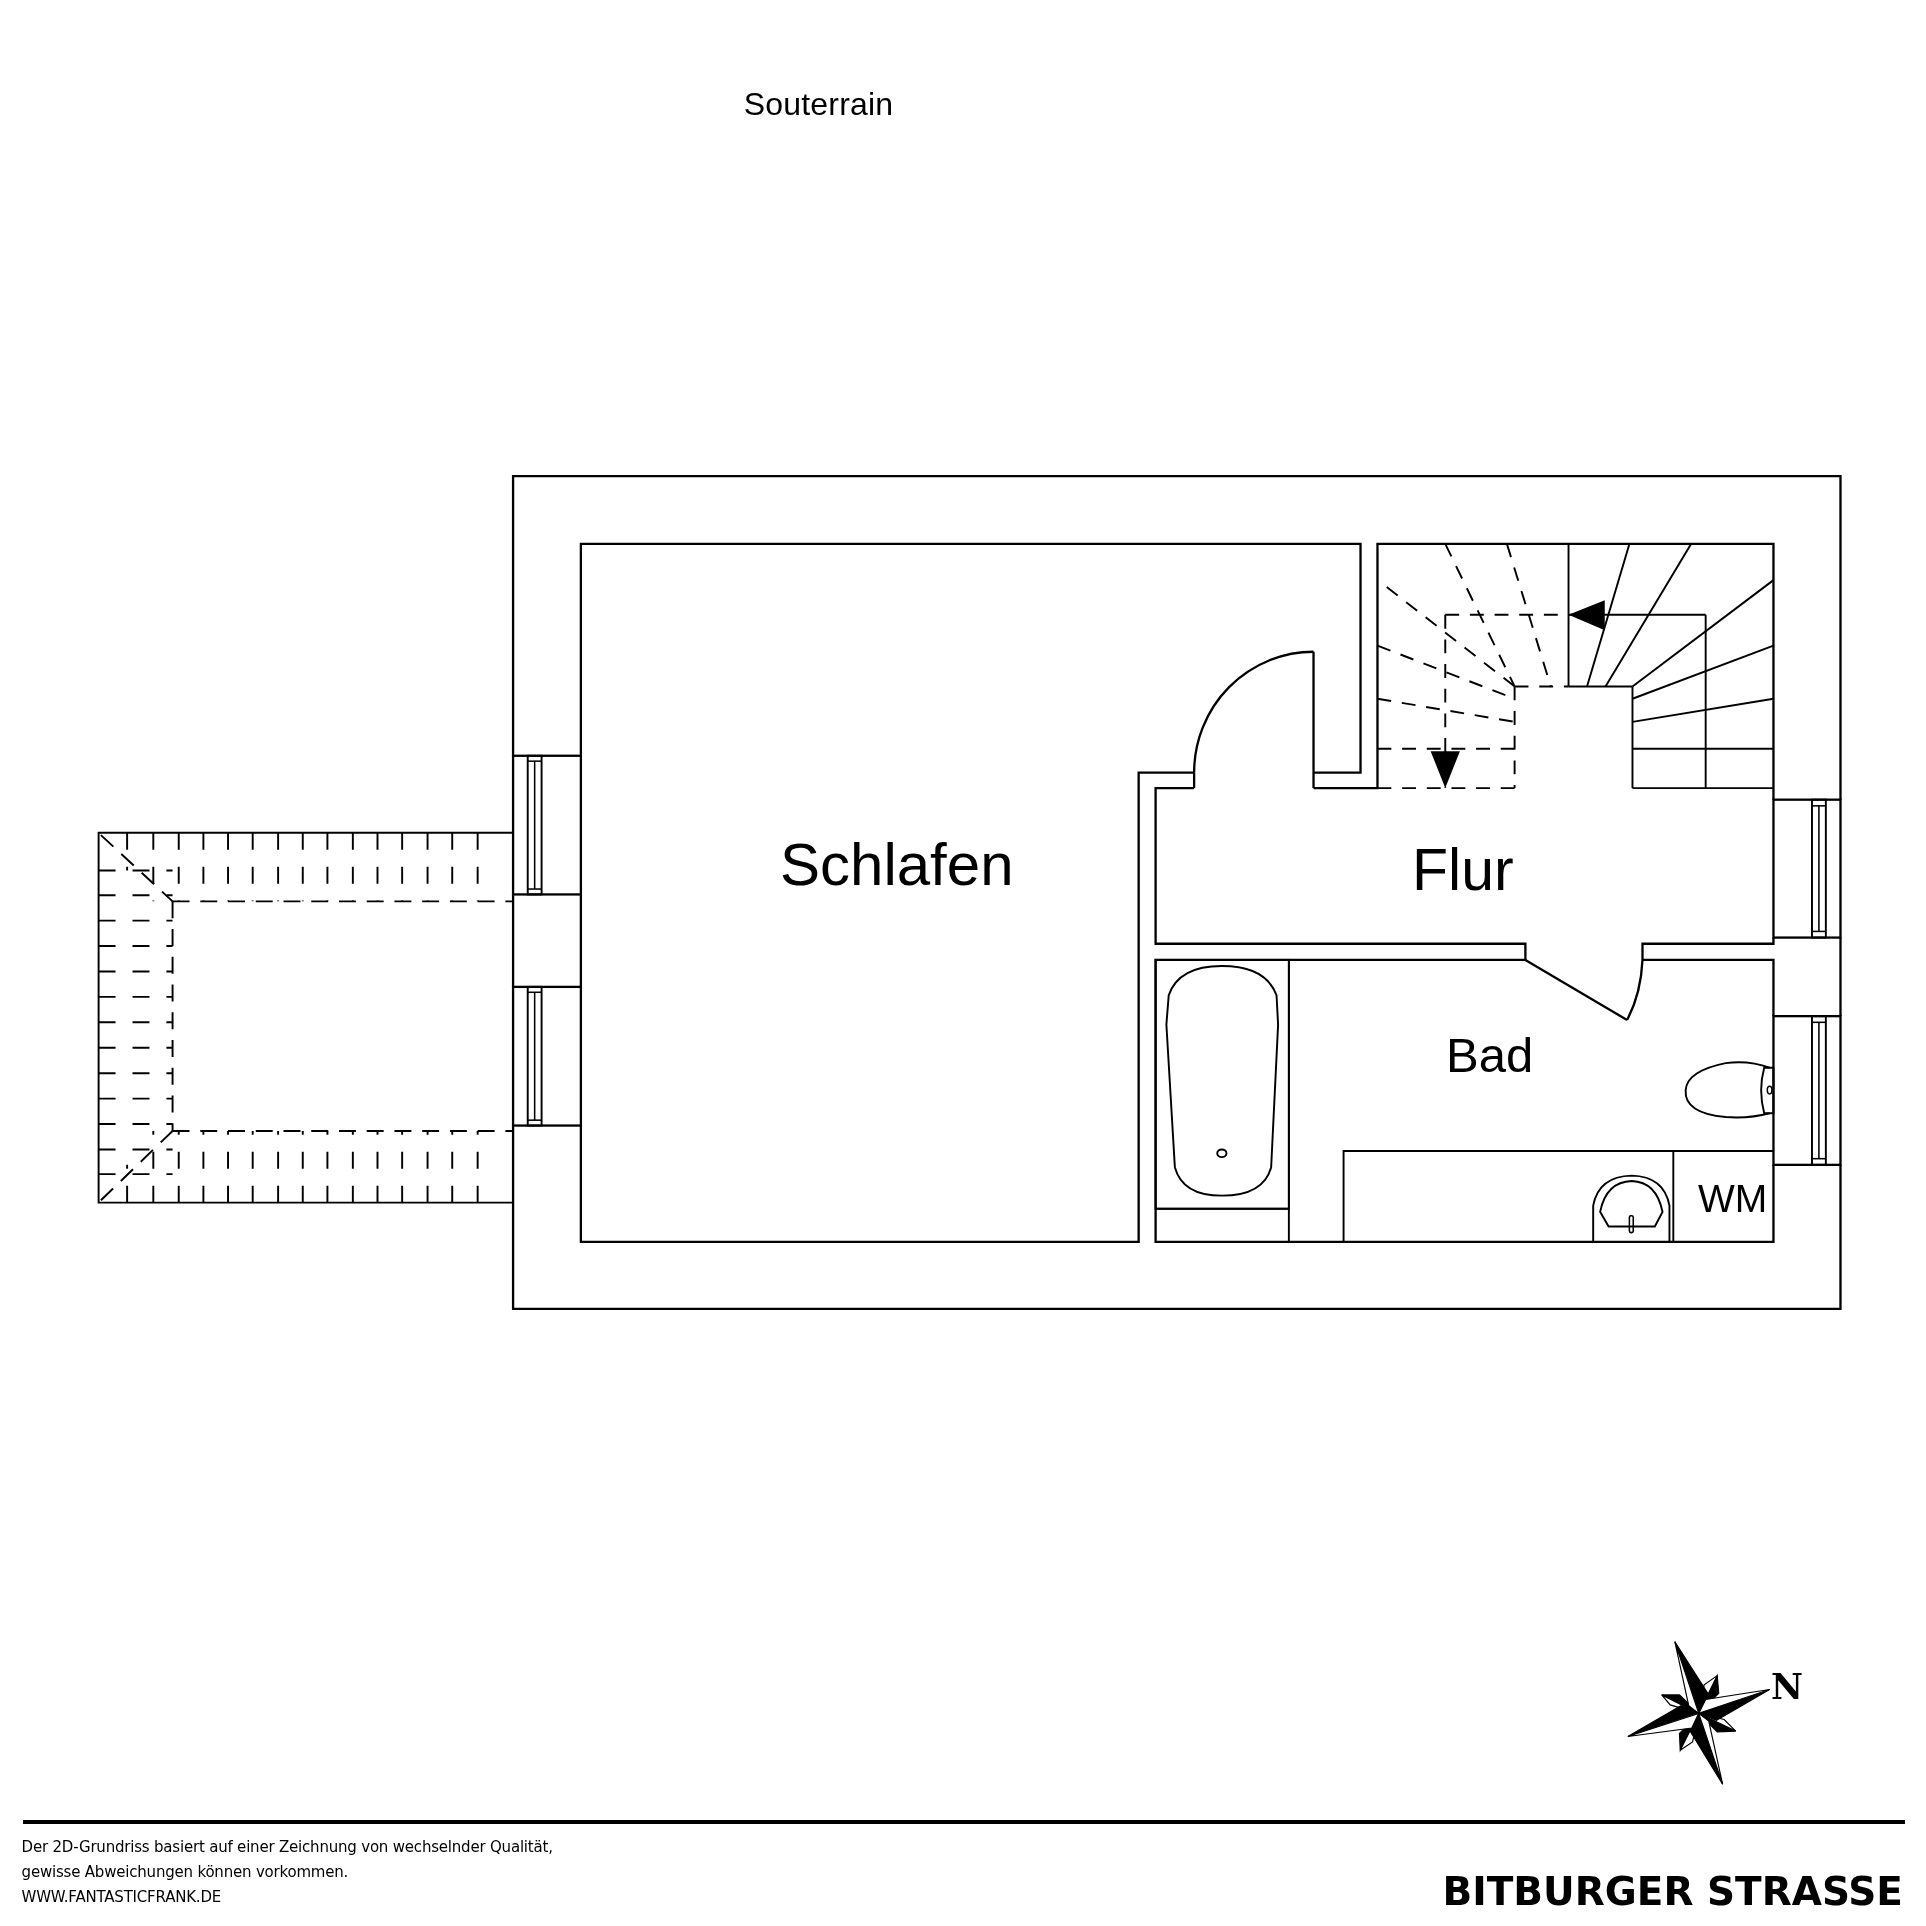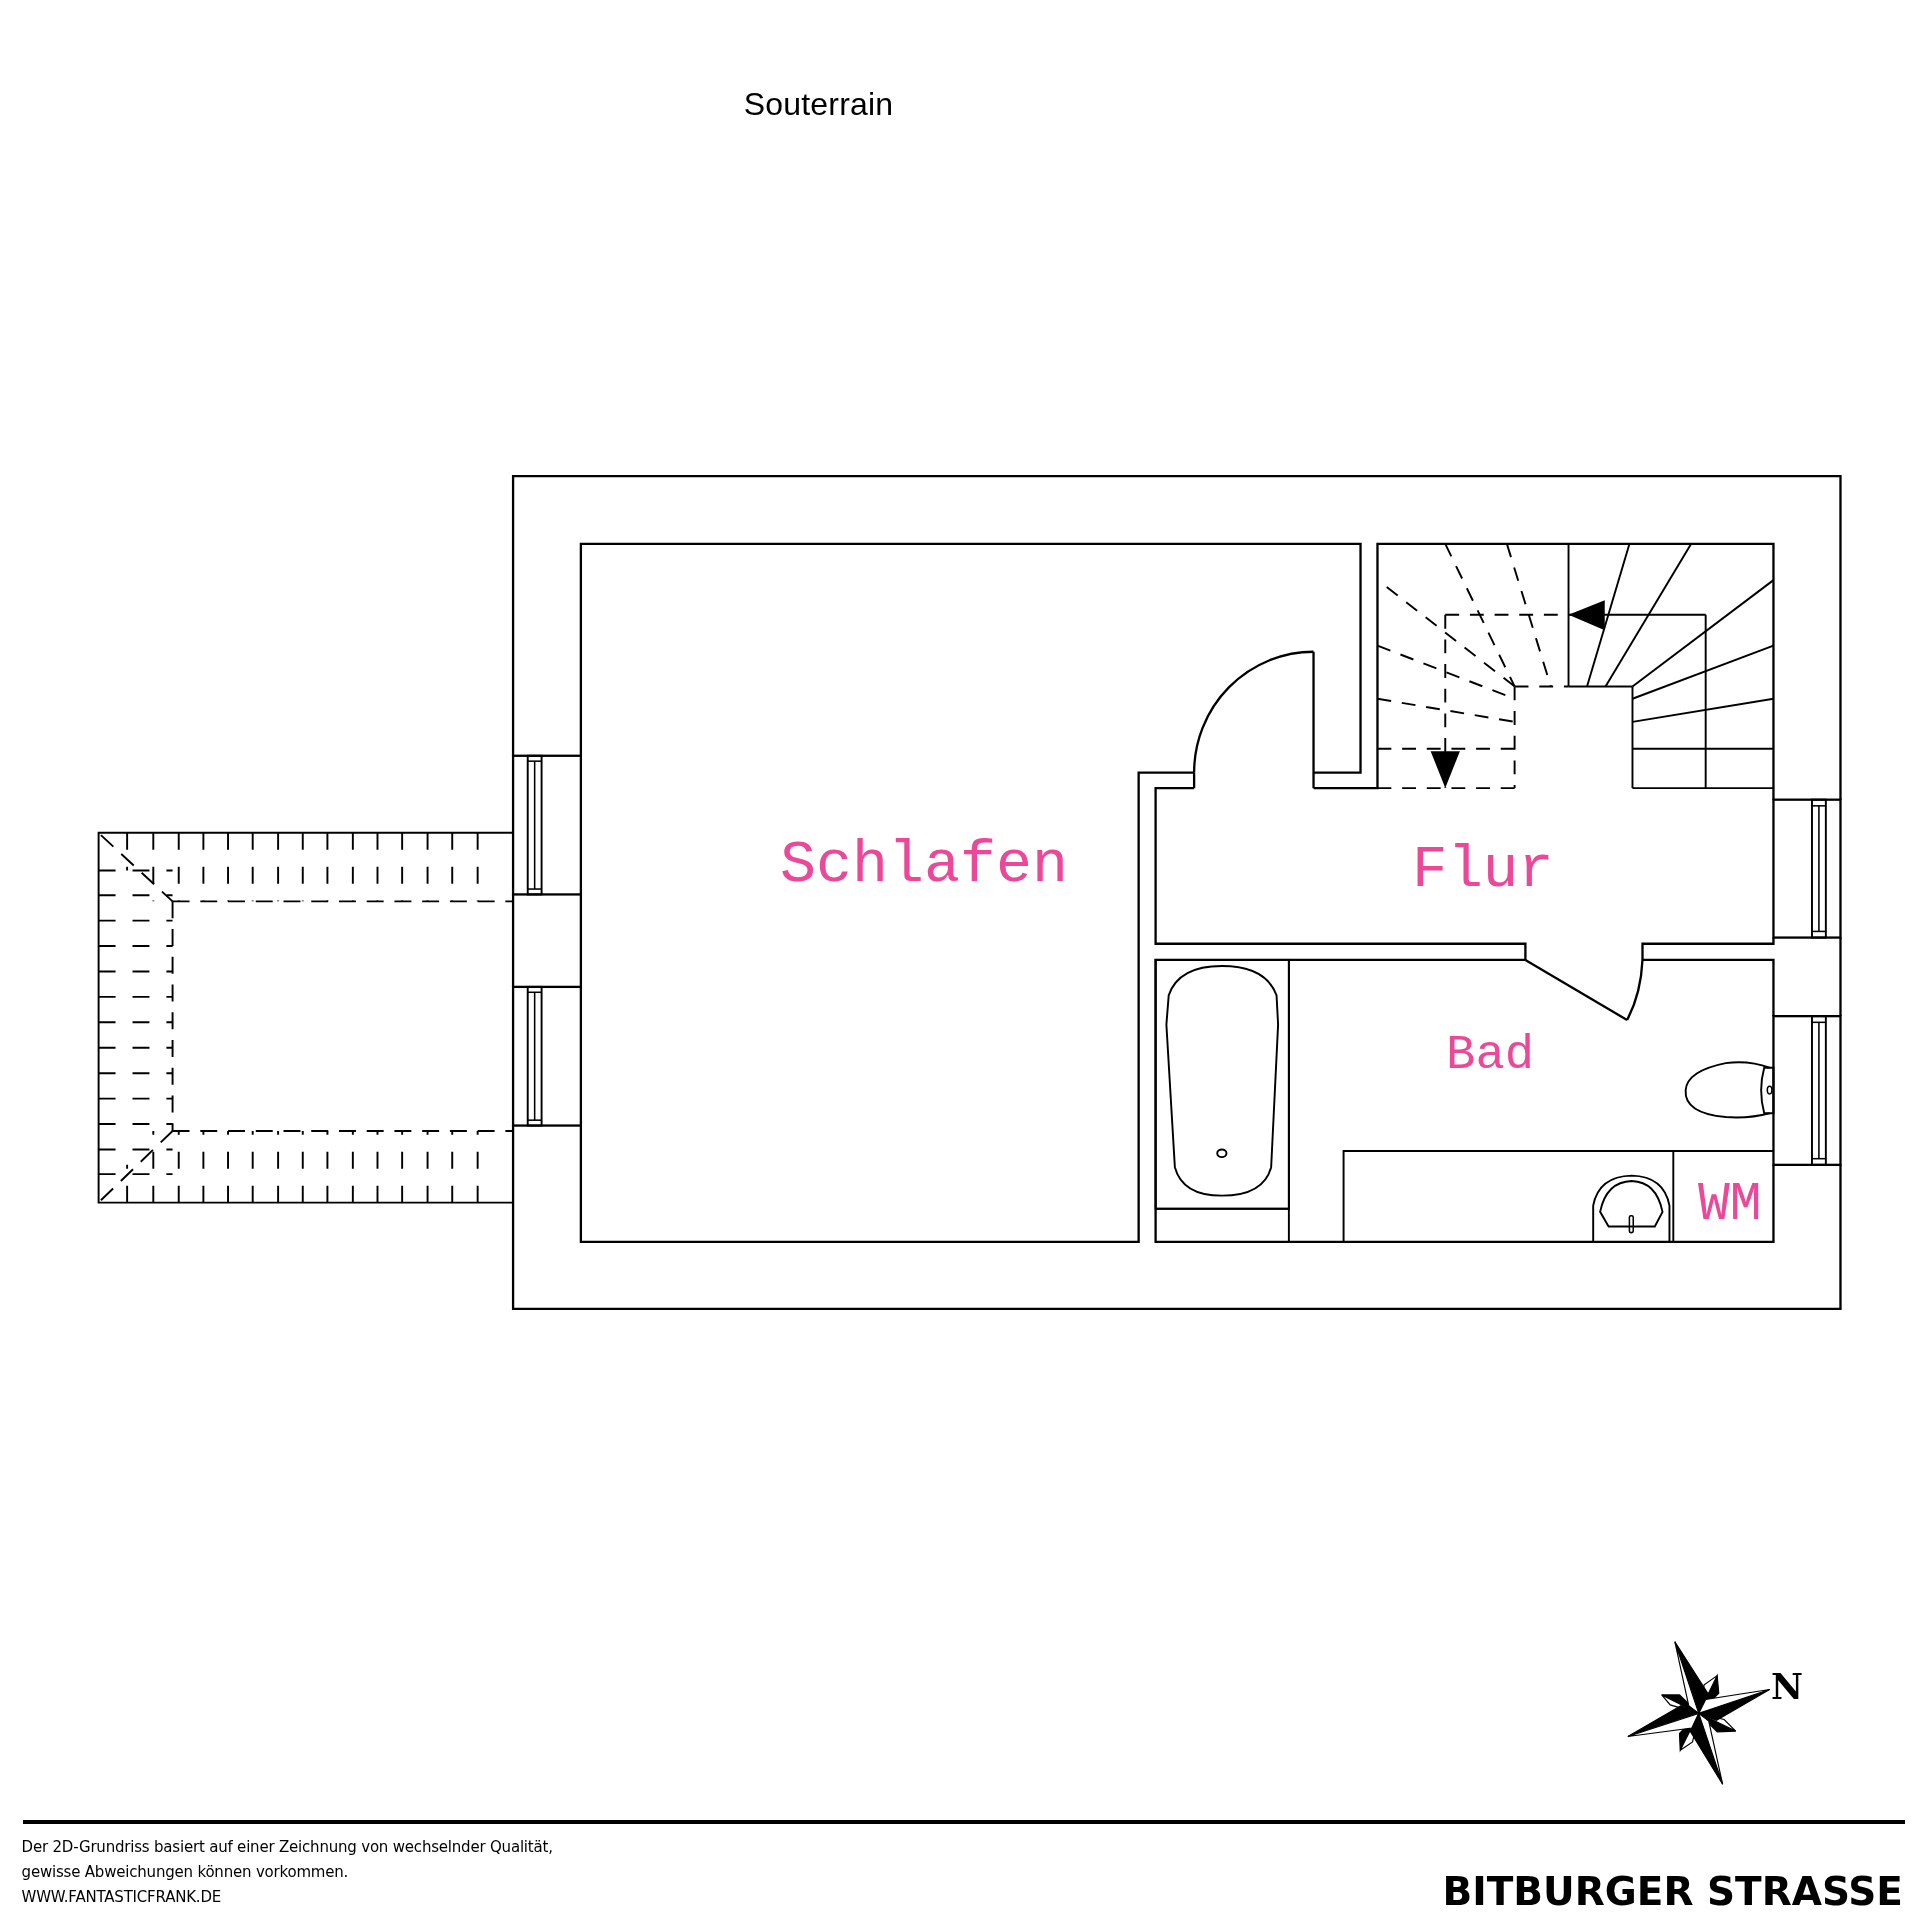--- a/index.html
+++ b/index.html
@@ -1,23 +1,23 @@
 <!DOCTYPE html>
 <html style="font-size:12.3px"><head>
   <meta charset="utf-8">
   <style>
     html, body { margin: 0; padding: 0; background: #ffffff; }
     body { width: 1926px; height: 1926px; position: relative; overflow: hidden; font-family: "Liberation Sans", sans-serif; color: #000; }
     #plan { position: absolute; left: 0; top: 0; width: 1926px; height: 1926px; }
     .floor-title { position: absolute; left: 0; width: 1637px; top: 86px; text-align: center; font-size: 32px; font-family: "Liberation Sans", sans-serif; letter-spacing: 0.2px; }
-    .room-label { position: absolute; font-family: Liberation Mono, monospace; color: #ec4899; white-space: nowrap; line-height: 1; }
+    .room-label { position: absolute; font-family: Liberation Sans, sans-serif; color: #000000; white-space: nowrap; line-height: 1; }
     .lbl-schlafen { left: 780px; top: 835px; font-size: 60px; }
     .lbl-flur { left: 1412px; top: 841px; font-size: 59px; }
     .lbl-bad { left: 1446px; top: 1031px; font-size: 49px; }
-    .lbl-wm { left: 1698px; top: 1179px; font-size: 53px; }
+    .lbl-wm { left: 1698px; top: 1179px; font-size: 39px; }
     .compass-n { position: absolute; left: 1771px; top: 1669px; font-family: "DejaVu Serif", serif; font-weight: bold; font-size: 35px; line-height: 1; }
     .divider { position: absolute; left: 23px; top: 1820px; width: 1882px; height: 3.9px; background: #000; }
     .disclaimer { position: absolute; left: 21.6px; top: 1835px; font-family: "DejaVu Sans", sans-serif; font-size: 15px; line-height: 25px; letter-spacing: -0.2px; }
     .disclaimer div { white-space: nowrap; }
     .street { position: absolute; right: 23px; top: 1872px; font-family: "DejaVu Sans", sans-serif; font-weight: bold; font-size: 39px; letter-spacing: 0px; line-height: 1; white-space: nowrap; text-align: center; }
   </style>
 </head>
 <body>
 
 <div class="floor-title">Souterrain</div>

